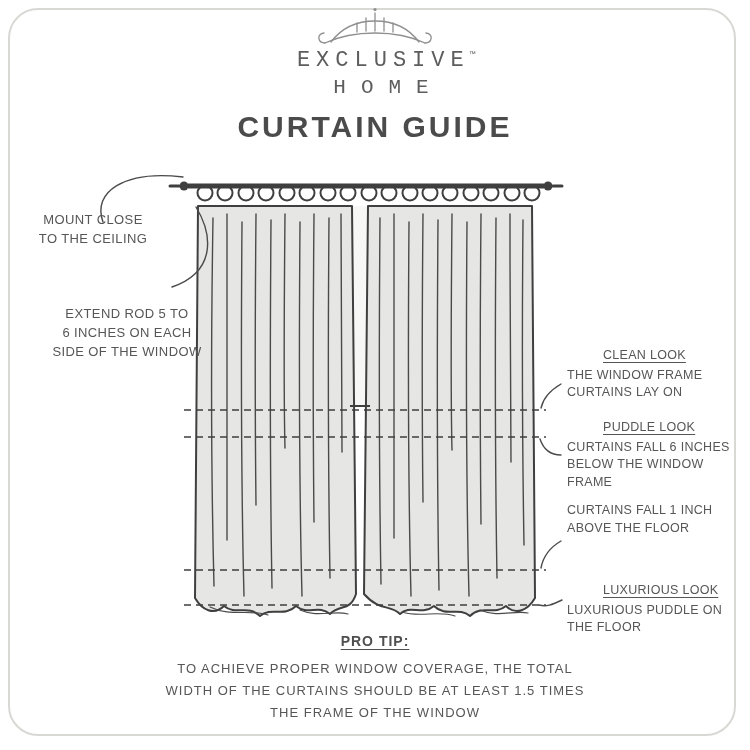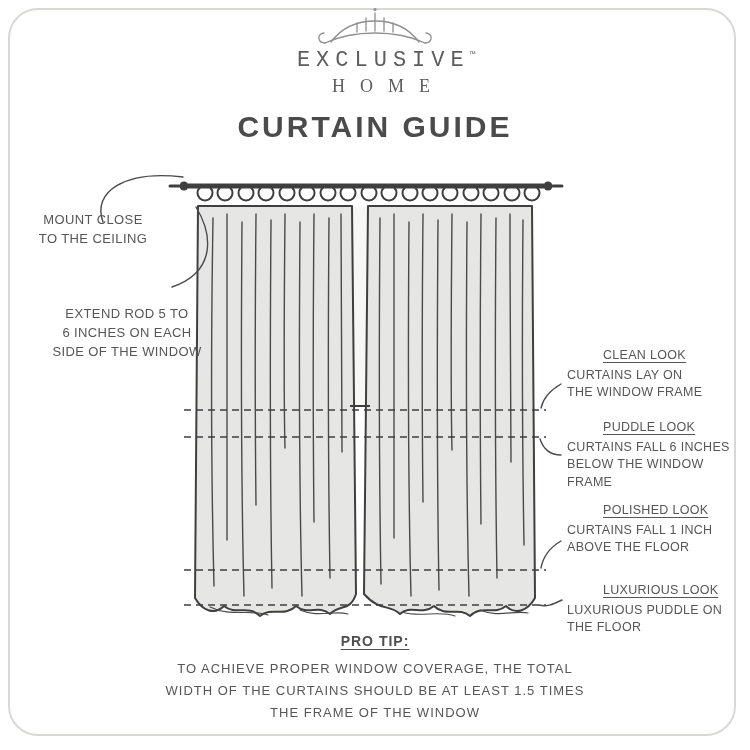--- a/index.html
+++ b/index.html
@@ -1,21 +1,21 @@
 <!DOCTYPE html>
 <html><head>
 <meta charset="utf-8">
 <style>
   html,body{margin:0;padding:0;}
   body{width:750px;height:750px;background:#ffffff;font-family:"Liberation Sans",sans-serif;position:relative;overflow:hidden;}
   .frame{position:absolute;left:8px;top:8px;width:728px;height:728px;border:2px solid #d8d8d4;border-radius:30px;box-sizing:border-box;}
   .layer{position:absolute;left:0;top:0;width:750px;height:750px;}
   .brand-top{position:absolute;left:0;right:0;top:48px;text-align:center;font-family:Liberation Mono, monospace;font-size:22px;letter-spacing:6px;color:#5d5d5d;text-indent:6px;padding-left:16px;}
   .brand-top sup{font-size:9px;letter-spacing:0;}
-  .brand-home{position:absolute;left:12px;right:0;top:76px;text-align:center;font-family:Liberation Serif, serif;font-size:18px;letter-spacing:15px;text-indent:15px;color:#5d5d5d;}
+  .brand-home{position:absolute;left:12px;right:0;top:76px;text-align:center;font-family:Liberation Mono, monospace;font-size:21px;letter-spacing:15px;text-indent:15px;color:#5d5d5d;}
   .title{position:absolute;left:0;right:0;top:110px;text-align:center;font-size:30px;font-weight:bold;letter-spacing:3px;color:#4b4b4b;}
   .note{position:absolute;color:#565656;font-size:13px;line-height:19px;letter-spacing:0.4px;text-align:center;}
   .note-mount{left:18px;top:210px;width:150px;}
   .note-extend{left:38px;top:287px;width:178px;margin-top:17px;}
   .look{position:absolute;left:567px;width:178px;color:#565656;font-size:12.5px;line-height:17.5px;letter-spacing:0.3px;}
   .look-h{text-decoration:underline;text-underline-offset:3px;margin-bottom:2px;margin-left:36px;}
   .look-clean{top:347px;}
   .look-casual{top:419px;}
   .look-polished{top:502px;}
   .look-lux{top:582px;}
@@ -137,31 +137,30 @@
   <div>TO THE CEILING</div>
 </div>
 <div class="note note-extend">
   <div>EXTEND ROD 5 TO</div>
   <div>6 INCHES ON EACH</div>
   <div>SIDE OF THE WINDOW</div>
 </div>
 
 <div class="look look-clean">
   <div class="look-h">CLEAN LOOK</div>
+  <div>THE WINDOW FRAME</div>
   <div>CURTAINS LAY ON</div>
-  <div>THE WINDOW FRAME</div>
 </div>
 <div class="look look-casual">
   <div class="look-h">PUDDLE LOOK</div>
   <div>CURTAINS FALL 6 INCHES</div>
   <div>BELOW THE WINDOW</div>
   <div>FRAME</div>
 </div>
 <div class="look look-polished">
-  <div class="look-h">POLISHED LOOK</div>
   <div>CURTAINS FALL 1 INCH</div>
   <div>ABOVE THE FLOOR</div>
 </div>
 <div class="look look-lux">
   <div class="look-h">LUXURIOUS LOOK</div>
   <div>LUXURIOUS PUDDLE ON</div>
   <div>THE FLOOR</div>
 </div>
 
 <div class="protip-h">PRO TIP:</div>

